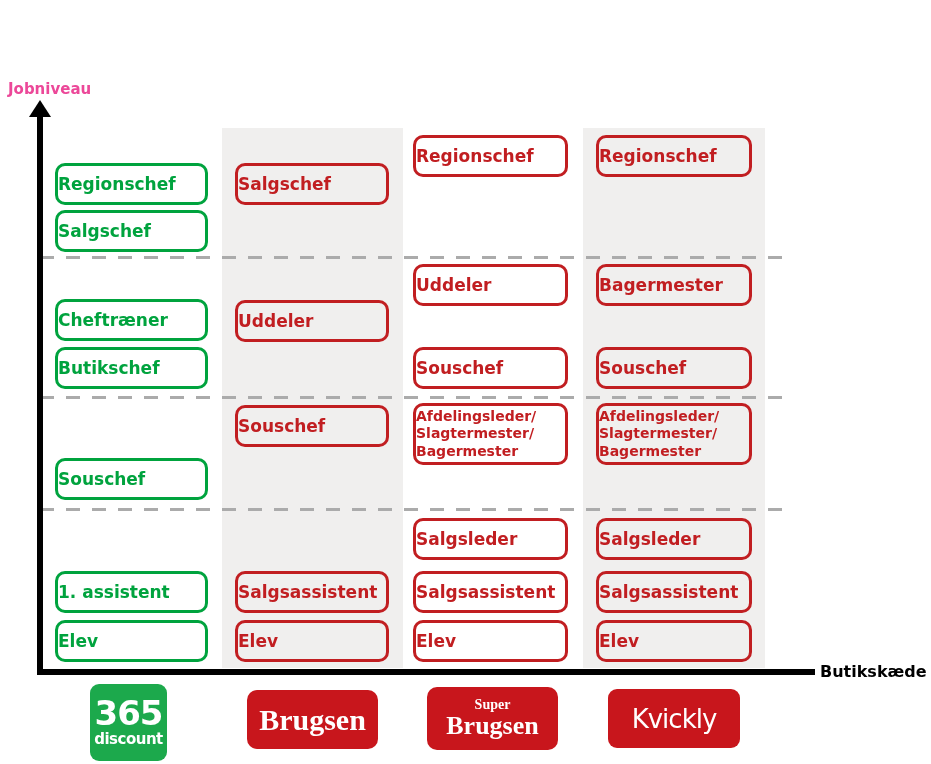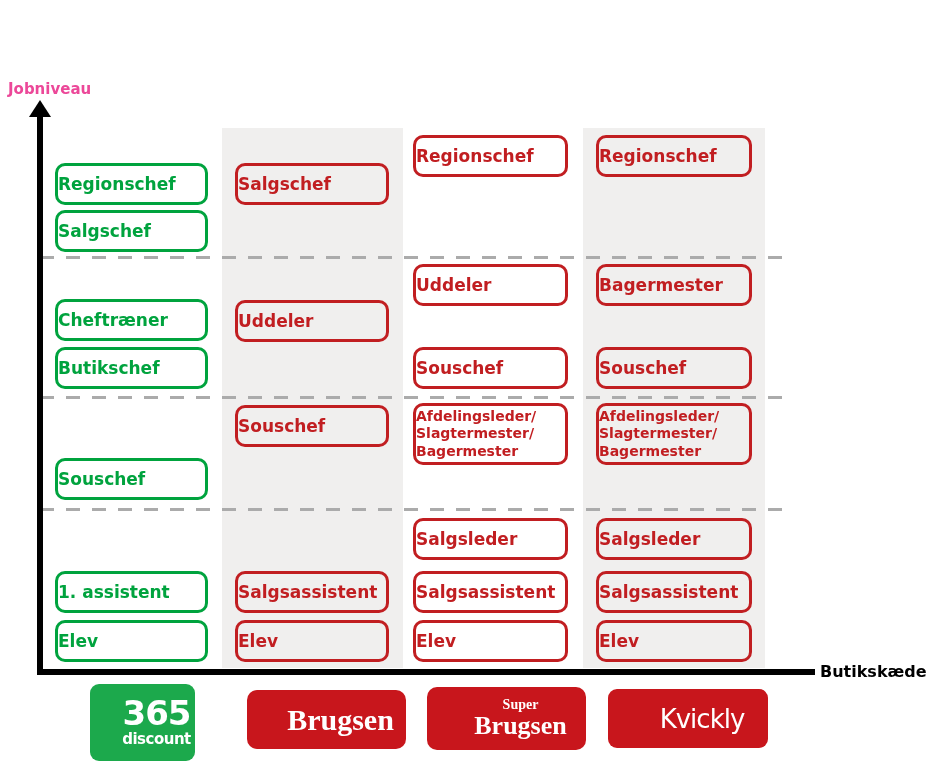--- a/index.html
+++ b/index.html
@@ -30,21 +30,21 @@
 
   .job-box {
     position:absolute; height:42px; box-sizing:border-box;
     border:3px solid; border-radius:10px; background:transparent;
     display:flex; flex-direction:column; align-items:flex-start; justify-content:center;
     font-weight:bold; font-size:17px; line-height:1.22; text-align:center; white-space:nowrap;
   }
   .job-box.green { border-color:var(--green,#00a33e); color:var(--green,#00a33e); }
   .job-box.red   { border-color:var(--red,#c11e21);   color:var(--red,#c11e21); }
 
-  .logo { position:absolute; display:flex; align-items:center; justify-content:center; color:#fff;padding-left:28px; }
+  .logo { position:absolute; display:flex; align-items:center; justify-content:center; color:#fff; }
   .logo-365 {
     left:90px; top:684px; width:77px; height:77px;
     background:var(--logo_green,#1ca94c); border-radius:9px;
     flex-direction:column;
   }
   .l365-num  { font-size:34px; font-weight:bold; line-height:0.95; letter-spacing:-1px; }
   .l365-word { font-size:15px; font-weight:bold; letter-spacing:-0.5px; margin-top:1px; }
 
   .logo-brugsen { left:247px; top:690px; width:131px; height:59px; background:var(--logo_red,#c8161c); border-radius:10px; }
   .serif-u {

